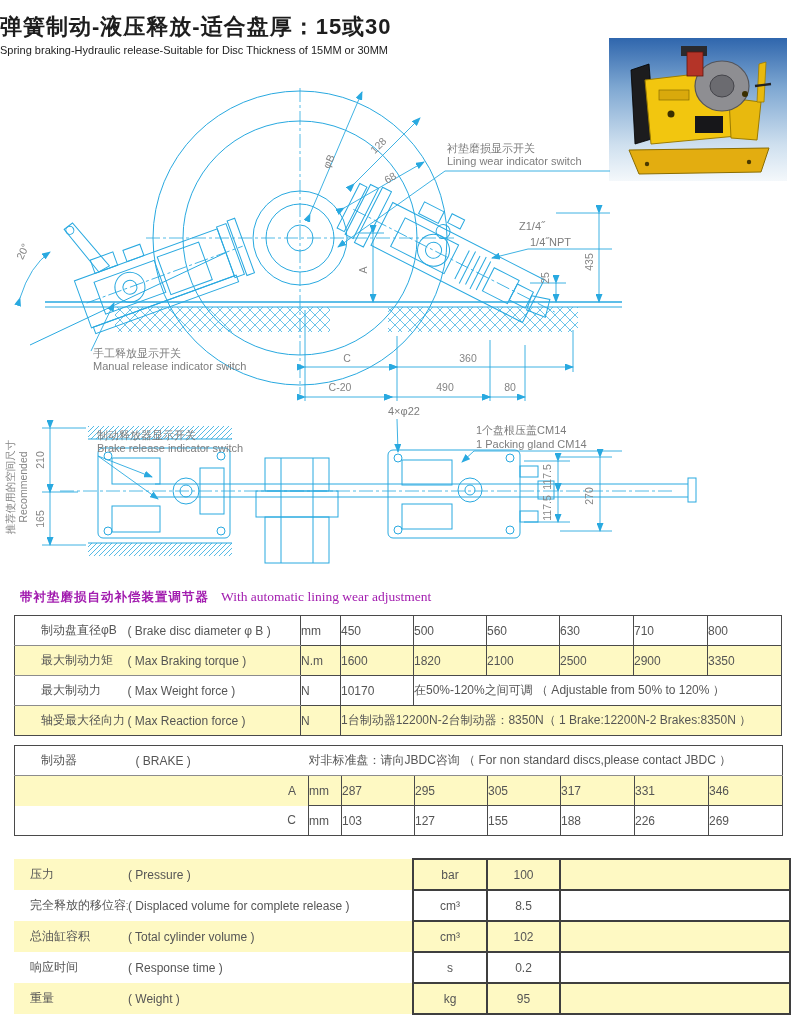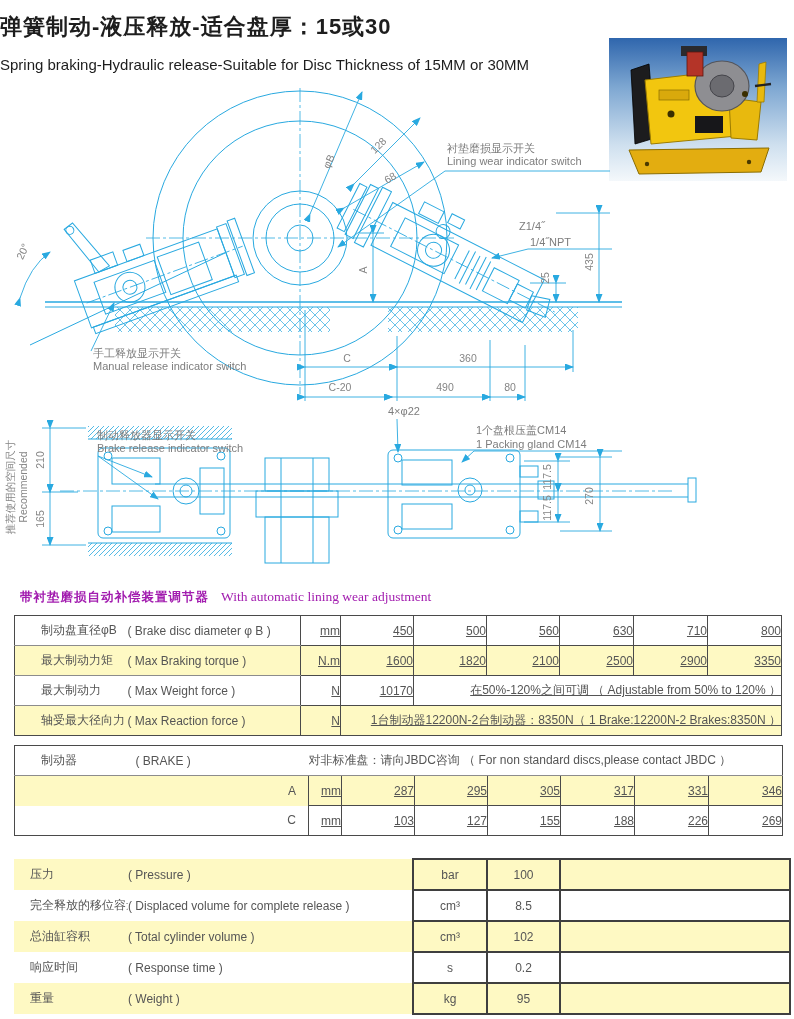--- a/index.html
+++ b/index.html
@@ -3,41 +3,41 @@
 <meta charset="utf-8">
 <style>
   html,body{margin:0;padding:0;}
   body{
     width:794px;height:1019px;position:relative;background:#fff;overflow:hidden;
     font-family:"Liberation Sans","DejaVu Sans",sans-serif;color:#4d4d4d;
   }
   
   .hdr{position:absolute;left:0;top:12px;width:608px;text-align:left;color:#1d1d1d;}
   .hdr .cn{font-size:22px;font-weight:bold;letter-spacing:1px;}
-  .hdr .en{font-size:15px;margin-top:14px;letter-spacing:0px;}
+  .hdr .en{font-size:11px;margin-top:2px;letter-spacing:0px;}
   
   .photo{position:absolute;left:604px;top:33px;width:188px;height:153px;background:#fff;}
   .photo .inner{position:absolute;left:5px;top:5px;right:5px;bottom:5px;
     background:linear-gradient(180deg,#2f66ad 0%,#7fa8d2 35%,#cfe0ef 75%,#f4f8fb 100%);}
   
   .draw{position:absolute;left:0;top:70px;width:794px;height:535px;}
   
   .note{position:absolute;left:20px;top:589px;font-size:12.5px;color:#a21caf;text-align:right;}
   .note .cn{font-weight:bold;letter-spacing:1px;}
   .note .en{font-family:"Liberation Serif","DejaVu Serif",serif;font-size:13.5px;margin-left:12px;}
   
   table{border-collapse:collapse;table-layout:fixed;font-size:12px;color:#555;}
   td{height:29px;padding:0;overflow:hidden;white-space:nowrap;}
   .blue{background:#fef9c3;}
   .t1{position:absolute;left:14px;top:615px;width:767px;border:1px solid #4a4a4a;}
   .t2{position:absolute;left:14px;top:745px;width:767px;border:1px solid #4a4a4a;padding-left:12px;}
   .t3{position:absolute;left:14px;top:858px;width:776px;}
   td.cn{padding-left:26px;text-align:left;}
   td.en{text-align:left;}
-  td.ctr{text-align:right;text-decoration:underline;}
+  td.ctr{text-align:left;}
   td.bd{border:1px solid #4a4a4a;}
   td.hb{border-bottom:1px solid #8c8c8c;}
   .t2 td.lbl{text-align:right;padding-right:12px;}
   .t3 td.cn{padding-left:16px;margin-left:35px;}
   .t3 td.bd3{border:2px solid #3f3f3f;text-align:center;}
 </style>
 </head>
 <body>
 
 <div class="hdr">

